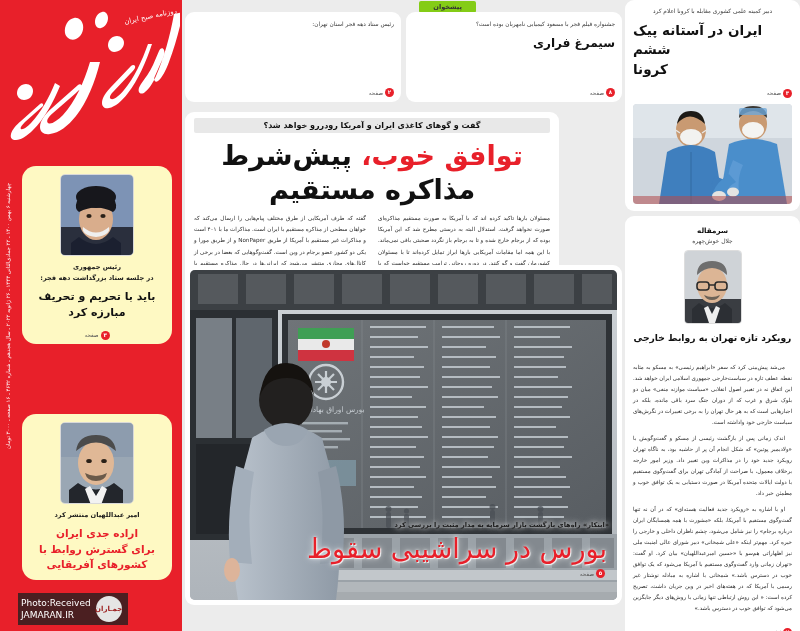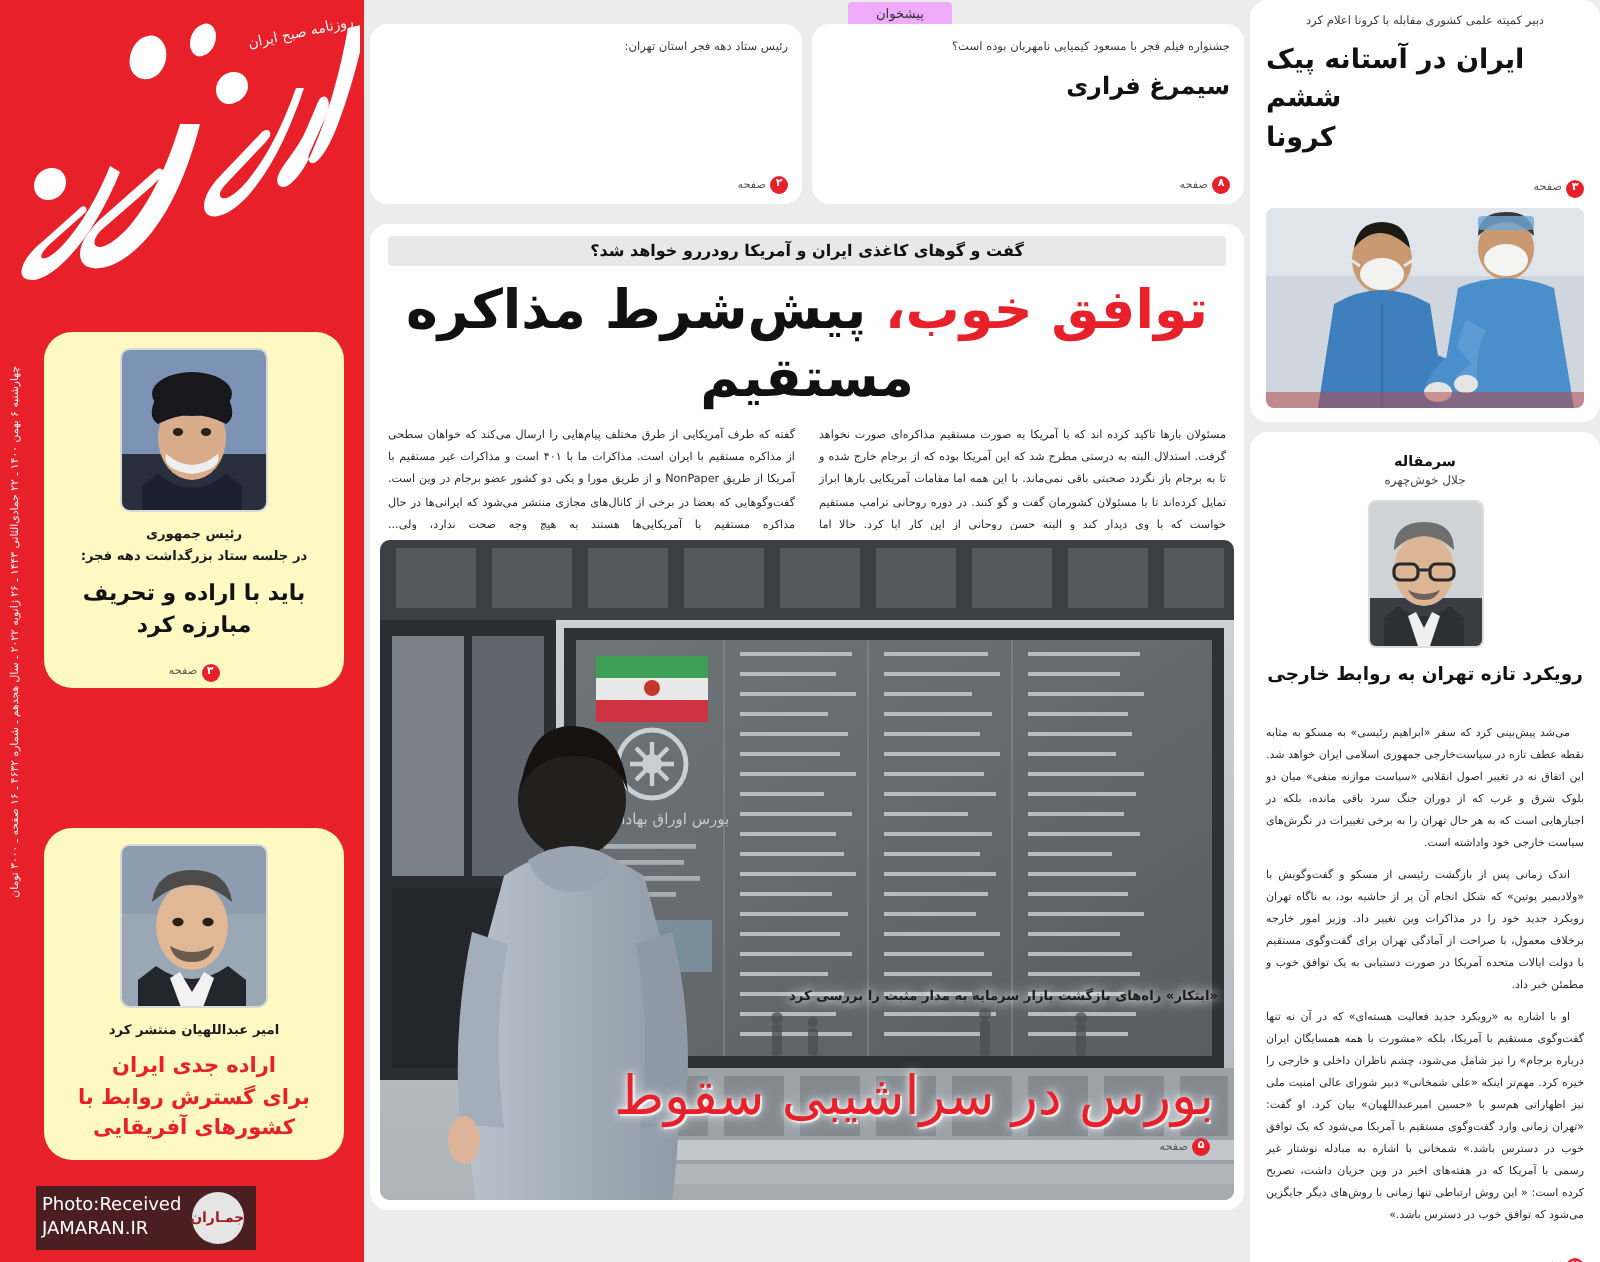--- a/index.html
+++ b/index.html
@@ -105,37 +105,37 @@
     display: flex; align-items: center; justify-content: center;
     font-size: 7px; color: #9b1c1c; font-weight: 700;
   }
   .wm-text { color: #fff; font-size: 9px; line-height: 1.35; text-align: left; }
 
   
   .center { position: absolute; left: 185px; top: 0; width: 437px; height: 631px; }
 
   .preshkhan-label {
     position: absolute; right: 146px; top: 1px;
-    background: #f0abfc; color: #333;
-    font-size: 6.6px; font-weight: 400;
+    background: #84cc16; color: #333;
+    font-size: 6.6px; font-weight: 700;
     padding: 2px 14px; border-radius: 2px;
   }
 
   .briefs { position: absolute; left: 0; top: 12px; width: 437px; display: flex; gap: 5px; }
   .brief {
     flex: 1; background: #fff; border-radius: 9px;
     padding: 7px 7px 6px; text-align: right; min-height: 90px;
     position: relative;
   }
   .brief-kicker { font-size: 5.8px; color: #3a3a3a; line-height: 1.75; margin-bottom: 6px; }
   .brief-head { font-size: 12px; font-weight: 700; color: #111; line-height: 1.45; }
   .brief .pagebadge { position: absolute; right: 7px; bottom: 5px; }
 
   .lead {
-    position: absolute; left: 0; top: 112px; width: 437px;
+    position: absolute; left: 0; top: 112px; width: 374px;
     background: #fff; border-radius: 9px; padding: 6px 9px 8px;
   }
   .lead-kicker {
     text-align: center; font-size: 8px; font-weight: 700; color: #111;
     background: #e8e8e8; border-radius: 2px; padding: 3px 0; margin-bottom: 6px;
   }
   .lead-head {
     text-align: center; font-size: 27px; font-weight: 700; color: #111;
     line-height: 1.25; letter-spacing: -1px; margin-bottom: 6px;
   }
@@ -147,21 +147,21 @@
 
   .photo-block {
     position: absolute; left: 0; top: 265px; width: 437px; height: 340px;
     background: #fff; border-radius: 9px; padding: 5px;
   }
   .photo-frame {
     position: relative; width: 100%; height: 100%;
     border-radius: 5px; overflow: hidden; background: #b9bcc0;
   }
   .photo-caption {
-    position: absolute; right: 8px; bottom: 98px; left: 8px;
+    position: absolute; right: 8px; bottom: 71px; left: 8px;
     text-align: right; font-size: 6.6px; color: #1d1d1d; font-weight: 700;
     text-shadow: 0 0 4px rgba(255,255,255,.95), 0 0 8px rgba(255,255,255,.9);
   }
   .photo-head {
     position: absolute; right: 10px; bottom: 36px;
     font-size: 27px; font-weight: 400; color: #e8202a;
     letter-spacing: -1px;
     text-shadow: 0 0 3px rgba(255,255,255,.9), 0 0 7px rgba(255,255,255,.85),
                  1px 1px 0 rgba(255,255,255,.7);
   }
@@ -240,21 +240,21 @@
           <ellipse cx="44" cy="41" rx="2.6" ry="2" fill="#2b2118"></ellipse>
           <path d="M20 62 q17 14 34 0 l8 6 v14 h-50 v-14z" fill="#1b2030"></path>
         </svg>
       </div>
       <div class="rail-kicker">
         <span></span>
         <span>رئیس جمهوری</span><br>
         <span>در جلسه ستاد بزرگداشت دهه فجر:</span>
       </div>
       <div class="rail-head">
-        <span>باید با اراده و تحریف</span><br>
+        <span>باید با تحریم و تحریف</span><br>
         <span>مبارزه کرد</span>
       </div>
       <div class="pagebadge">
         <span class="dot">۳</span>
         <span class="lbl">صفحه</span>
       </div>
     </div>
 
     <div class="rail-card c2">
       <div class="rail-photo">

